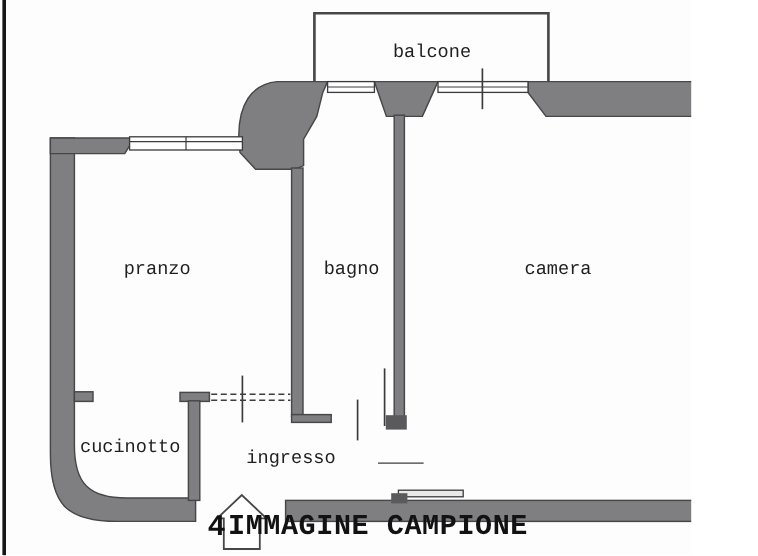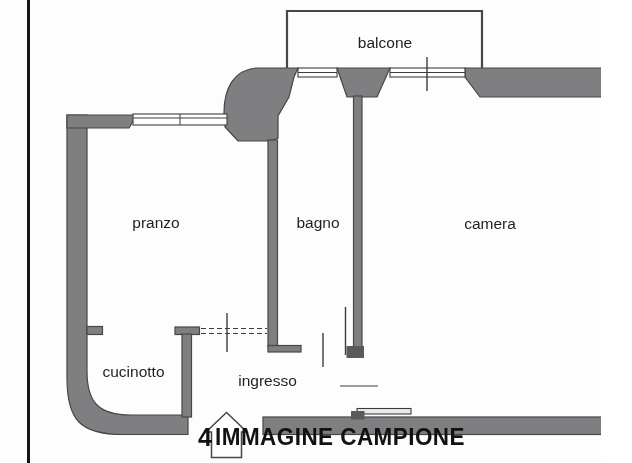--- a/index.html
+++ b/index.html
@@ -1,22 +1,21 @@
 <!DOCTYPE html>
 <html style="--background: #fdfdfd; --border: #161616; --wall-fill: #7f7f81; --wall-stroke: #47474a; --line: #3c3c3e; --window-fill: #ffffff; --label: #1f1f1f; --watermark: #121212; --door-panel: #e9e9e9; --hinge: #5a5a5c;"><head>
 <meta charset="utf-8">
 <style>
   html,body{margin:0;padding:0;background:#fff;}
   .stage{
     position:relative;
     width:576px;height:463px;
     background:var(--background,#fdfdfd);
     overflow:hidden;
-    font-family:Liberation Sans, sans-serif;
-    padding-left:25px;
+    font-family:Liberation Mono, monospace;
   }
   svg{display:block}
   .wall{fill:var(--wall-fill,#7f7f81);stroke:var(--wall-stroke,#47474a);stroke-width:1.2;}
   .hinge{fill:var(--hinge,#5a5a5c);stroke:none;}
   .thin{stroke:var(--line,#3c3c3e);stroke-width:1.4;fill:none;}
   .thin-lt{stroke:var(--line,#3c3c3e);stroke-width:1;fill:none;}
   .dashed{stroke:var(--line,#3c3c3e);stroke-width:1.2;fill:none;stroke-dasharray:5 3;}
   .balcony{stroke:var(--wall-stroke,#47474a);stroke-width:2.2;fill:none;}
   .window-band{fill:var(--window-fill,#ffffff);stroke:var(--line,#3c3c3e);stroke-width:1.1;}
   .door-panel{fill:var(--door-panel,#e9e9e9);stroke:var(--line,#3c3c3e);stroke-width:1.1;}

